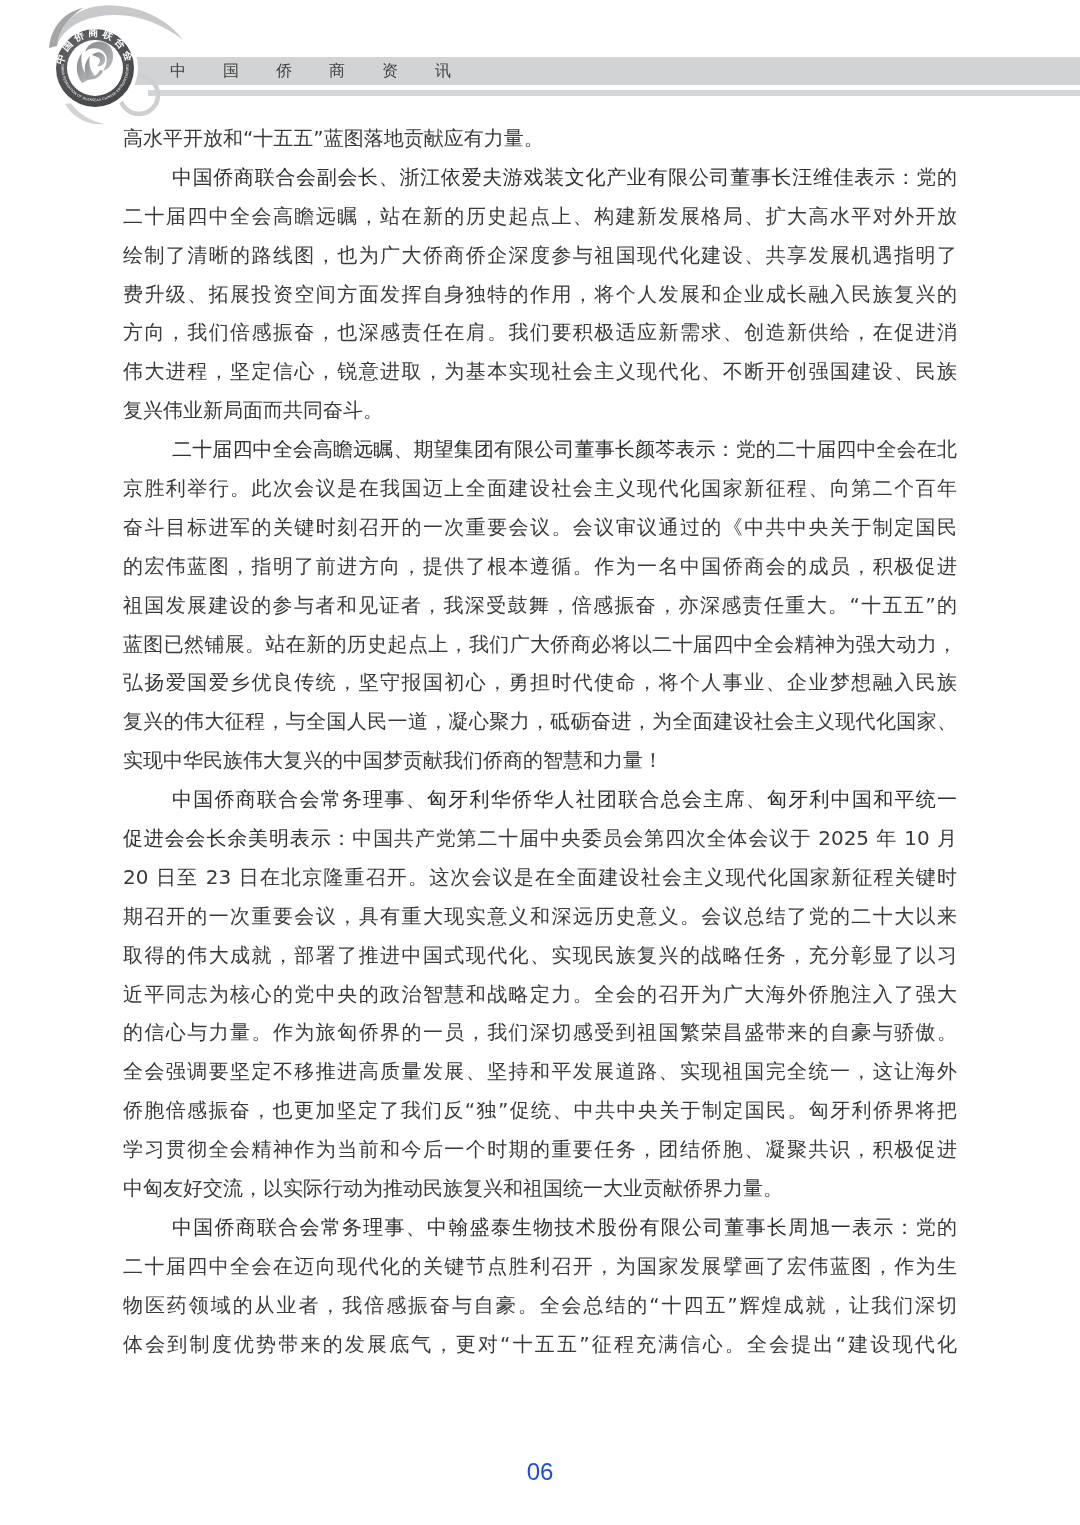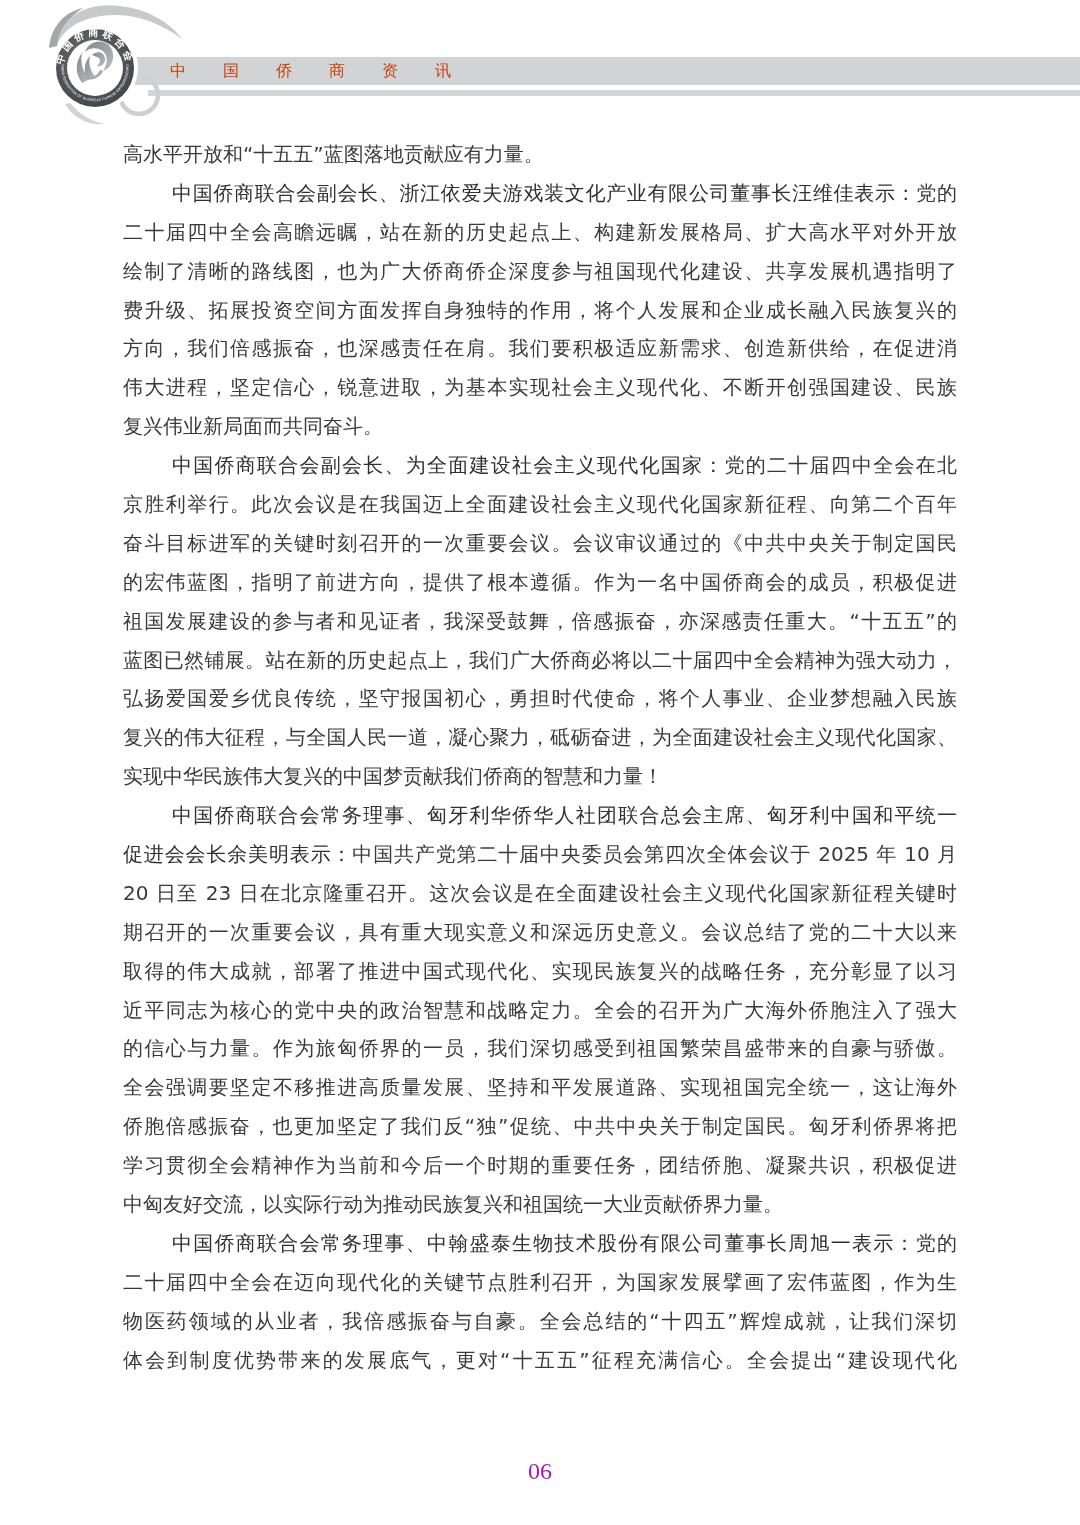--- a/index.html
+++ b/index.html
@@ -1,35 +1,35 @@
 <!DOCTYPE html>
 <html><head>
 <meta charset="utf-8">
 <style>
   html,body{margin:0;padding:0;background:#fff;}
   .page{position:relative;width:1080px;height:1525px;background:#ffffff;overflow:hidden;
         font-family:"DejaVu Sans","Liberation Sans",sans-serif;}
   
   .band{position:absolute;left:118px;top:57px;right:0;height:28px;background:#d2d3d5;}
   .band-title{position:absolute;left:170px;top:57px;height:20px;line-height:28px;
-              font-size:16px;letter-spacing:37px;color:#c2410c;white-space:nowrap;}
+              font-size:16px;letter-spacing:37px;color:#404040;white-space:nowrap;}
   .subline{position:absolute;left:148px;top:90px;right:0;height:6px;background:#d4d5d7;}
   .logo{position:absolute;left:25px;top:0;width:175px;height:140px;}
   .logo svg{display:block;width:175px;height:140px;}
   
-  .content{position:absolute;left:123px;top:135px;width:834px;}
+  .content{position:absolute;left:123px;top:119px;width:834px;}
   .line{height:38.9px;line-height:38.9px;font-size:20px;color:#3a3a3b;
         text-align:justify;text-align-last:justify;text-justify:inter-character;
         overflow:hidden;white-space:nowrap;}
   .line.left{text-align:left;text-align-last:left;}
   .line.indent{text-indent:49px;}
   .b{font-weight:400;color:#303032;}
   
   .pageno{position:absolute;top:1458px;left:0;width:100%;text-align:center;
-          font-family:Liberation Serif, serif;font-size:24px;color:#a21caf;}
+          font-family:Liberation Sans, sans-serif;font-size:24px;color:#1d4ed8;}
 </style>
 </head>
 <body>
 
 <div class="page">
 
   <div class="band"></div>
   <div class="band-title">中国侨商资讯</div>
   <div class="subline"></div>
 
@@ -76,21 +76,21 @@
 
   <div class="content">
       <div class="line left"><span>高水平开放和“十五五”蓝图落地贡献应有力量。</span></div>
       <div class="line indent"><span class="b">中国侨商联合会副会长、浙江依爱夫游戏装文化产业有限公司董事长汪维佳表示：</span><span>党的</span></div>
       <div class="line"><span>二十届四中全会高瞻远瞩，站在新的历史起点上、构建新发展格局、扩大高水平对外开放</span></div>
       <div class="line"><span>绘制了清晰的路线图，也为广大侨商侨企深度参与祖国现代化建设、共享发展机遇指明了</span></div>
       <div class="line"><span>费升级、拓展投资空间方面发挥自身独特的作用，将个人发展和企业成长融入民族复兴的</span></div>
       <div class="line"><span>方向，我们倍感振奋，也深感责任在肩。我们要积极适应新需求、创造新供给，在促进消</span></div>
       <div class="line"><span>伟大进程，坚定信心，锐意进取，为基本实现社会主义现代化、不断开创强国建设、民族</span></div>
       <div class="line left"><span>复兴伟业新局面而共同奋斗。</span></div>
-      <div class="line indent"><span class="b">中国侨商联合会副会长、为全面建设社会主义现代化国家：</span><span>党的二十届四中全会在北</span></div>
+      <div class="line indent"><span class="b">二十届四中全会高瞻远瞩、期望集团有限公司董事长颜芩表示：</span><span>党的二十届四中全会在北</span></div>
       <div class="line"><span>京胜利举行。此次会议是在我国迈上全面建设社会主义现代化国家新征程、向第二个百年</span></div>
       <div class="line"><span>奋斗目标进军的关键时刻召开的一次重要会议。会议审议通过的《中共中央关于制定国民</span></div>
       <div class="line"><span>的宏伟蓝图，指明了前进方向，提供了根本遵循。作为一名中国侨商会的成员，积极促进</span></div>
       <div class="line"><span>祖国发展建设的参与者和见证者，我深受鼓舞，倍感振奋，亦深感责任重大。“十五五”的</span></div>
       <div class="line"><span>蓝图已然铺展。站在新的历史起点上，我们广大侨商必将以二十届四中全会精神为强大动力，</span></div>
       <div class="line"><span>弘扬爱国爱乡优良传统，坚守报国初心，勇担时代使命，将个人事业、企业梦想融入民族</span></div>
       <div class="line"><span>复兴的伟大征程，与全国人民一道，凝心聚力，砥砺奋进，为全面建设社会主义现代化国家、</span></div>
       <div class="line left"><span>实现中华民族伟大复兴的中国梦贡献我们侨商的智慧和力量！</span></div>
       <div class="line indent"><span class="b">中国侨商联合会常务理事、匈牙利华侨华人社团联合总会主席、匈牙利中国和平统一</span></div>
       <div class="line"><span class="b">促进会会长余美明表示：</span><span>中国共产党第二十届中央委员会第四次全体会议于 2025 年 10 月</span></div>

